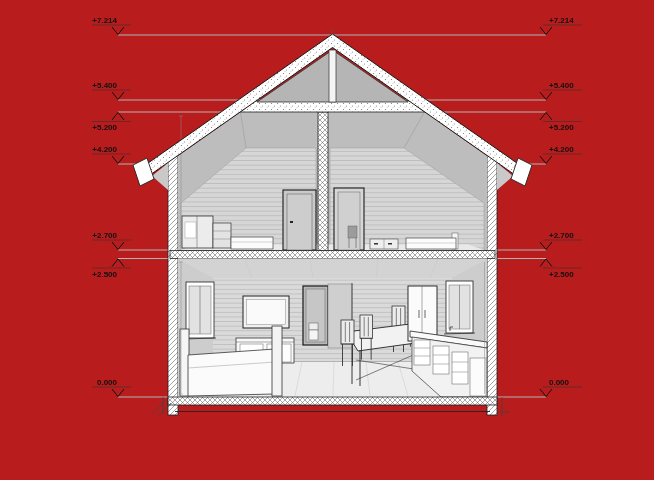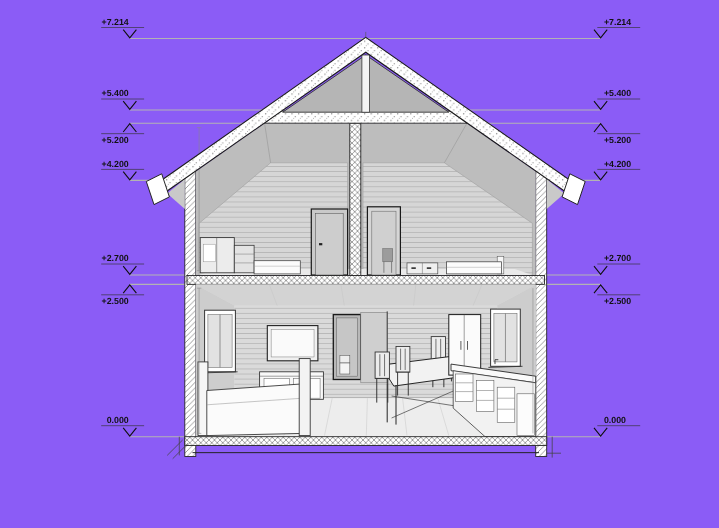--- a/index.html
+++ b/index.html
@@ -1,16 +1,16 @@
 <!DOCTYPE html>
 <html><head>
 <meta charset="utf-8">
 <style>
   html,body{margin:0;padding:0;background:#ffffff;}
-  #page{position:relative;width:654px;height:480px;background:#8b5cf6;overflow:hidden;
+  #page{position:relative;width:654px;height:480px;background:#b91c1c;overflow:hidden;
         font-family:"Liberation Sans",sans-serif;}
   svg{display:block;}
   .dt{font-family:"Liberation Sans",sans-serif;font-size:8px;font-weight:bold;fill:#111;}
   .ml{stroke:#333;stroke-width:0.6;fill:none;}
   .ma{stroke:#111;stroke-width:1;fill:none;}
   .dimline{stroke:#b3b3b3;stroke-width:1;}
 </style>
 </head>
 <body>
 

